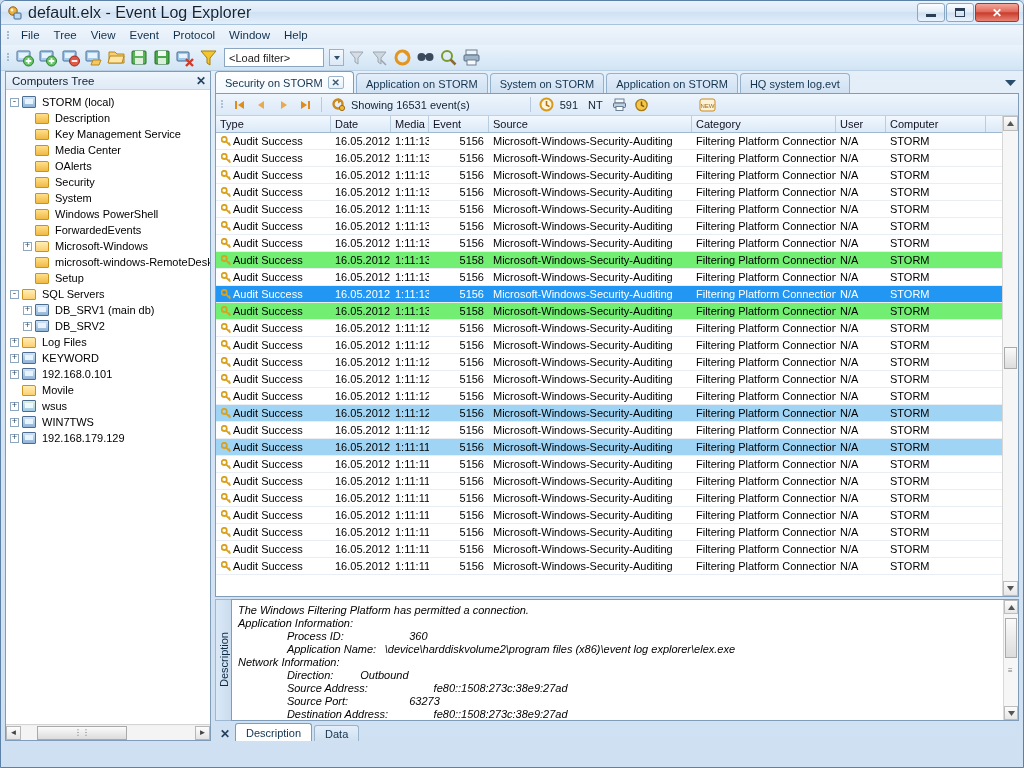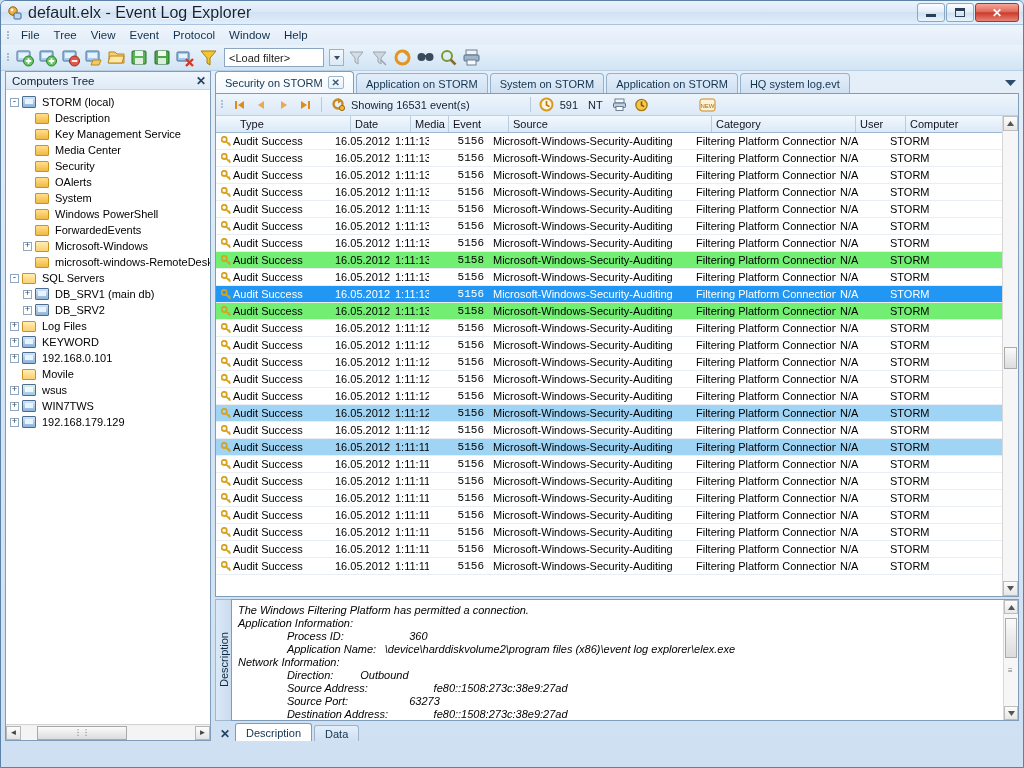--- a/index.html
+++ b/index.html
@@ -213,21 +213,21 @@
   }
   .grid-rows { flex:1; overflow:hidden; }
   .grow {
     display:flex; height:17px; font-size:11px; color:#000;
     border-bottom:1px solid #e8eef3; align-items:center;
   }
   .grow.sel-dark { background:#2196f3; color:#fff; }
   .grow.sel-light { background:#9fd4f5; }
   .grow.hl-green { background:#72ef72; }
   .gc { padding-left:4px; overflow:hidden; white-space:nowrap; display:flex; align-items:center; }
-  .gc.num { justify-content:flex-end; padding-right:5px;font-family:Liberation Mono, monospace; }
+  .gc.num { justify-content:flex-end; padding-right:5px; }
   .key-icon { width:13px; flex:0 0 13px; display:flex; align-items:center; justify-content:center; }
 
   .vscroll {
     width:16px; flex:0 0 16px; background:#f1f1f1; border-left:1px solid #d6d6d6;
     display:flex; flex-direction:column; position:relative;
   }
   .vs-btn { height:15px; background:linear-gradient(180deg,#fcfcfc,#e6e6e6);
     border:1px solid #bdbdbd; display:flex; align-items:center; justify-content:center;
     font-size:7px; color:#555; }
   .vs-track { flex:1; position:relative; background:#f6f6f6; }
@@ -486,28 +486,28 @@
             <span class="ticon">
               <i class="ico-folder"></i>
             </span>
             <span class="tlabel">Media Center</span>
           </div>
           <div class="tnode indent1">
             <span class="texp blank"></span>
             <span class="ticon">
               <i class="ico-folder"></i>
             </span>
-            <span class="tlabel">Security</span>
+            <span class="tlabel">OAlerts</span>
           </div>
           <div class="tnode indent1">
             <span class="texp blank"></span>
             <span class="ticon">
               <i class="ico-folder"></i>
             </span>
-            <span class="tlabel">OAlerts</span>
+            <span class="tlabel">Security</span>
           </div>
           <div class="tnode indent1">
             <span class="texp blank"></span>
             <span class="ticon">
               <i class="ico-folder"></i>
             </span>
             <span class="tlabel">System</span>
           </div>
           <div class="tnode indent1">
             <span class="texp blank"></span>
@@ -529,20 +529,27 @@
               <i class="ico-folder-open"></i>
             </span>
             <span class="tlabel">Microsoft-Windows</span>
           </div>
           <div class="tnode indent1">
             <span class="texp blank"></span>
             <span class="ticon">
               <i class="ico-folder"></i>
             </span>
             <span class="tlabel">microsoft-windows-RemoteDesktop</span>
+          </div>
+          <div class="tnode indent1">
+            <span class="texp blank"></span>
+            <span class="ticon">
+              <i class="ico-folder"></i>
+            </span>
+            <span class="tlabel">Setup</span>
           </div>
           <div class="tnode">
             <span class="texp">-</span>
             <span class="ticon">
               <i class="ico-folder-open"></i>
             </span>
             <span class="tlabel">SQL Servers</span>
           </div>
           <div class="tnode indent1">
             <span class="texp">+</span>
@@ -710,21 +717,21 @@
             <svg width="17" height="14" viewBox="0 0 17 14">
               <rect x="1" y="1" width="15" height="12" rx="2" fill="#fdf2d8" stroke="#c98a20"></rect>
               <text x="8.5" y="9.5" font-size="6" text-anchor="middle" fill="#9c6c12" font-family="Liberation Sans">NEW</text>
             </svg>
           </span>
         </div>
 
         <div class="grid-wrap">
           <div class="grid-area">
             <div class="grid-head" id="grid-head">
-                <div class="gh" style="width: 115px; flex: 0 0 115px; margin-left: 20px;">Type</div>
+                <div class="gh" style="width: 115px; flex: 0 0 115px;">Type</div>
                 <div class="gh" style="width: 60px; flex: 0 0 60px;">Date</div>
                 <div class="gh" style="width: 38px; flex: 0 0 38px;">Media</div>
                 <div class="gh" style="width: 60px; flex: 0 0 60px;">Event</div>
                 <div class="gh" style="width: 203px; flex: 0 0 203px;">Source</div>
                 <div class="gh" style="width: 144px; flex: 0 0 144px;">Category</div>
                 <div class="gh" style="width: 50px; flex: 0 0 50px;">User</div>
                 <div class="gh" style="width: 100px; flex: 0 0 100px;">Computer</div>
               </div>
             <div class="grid-rows" id="grid-rows">
                 <div class="grow">

